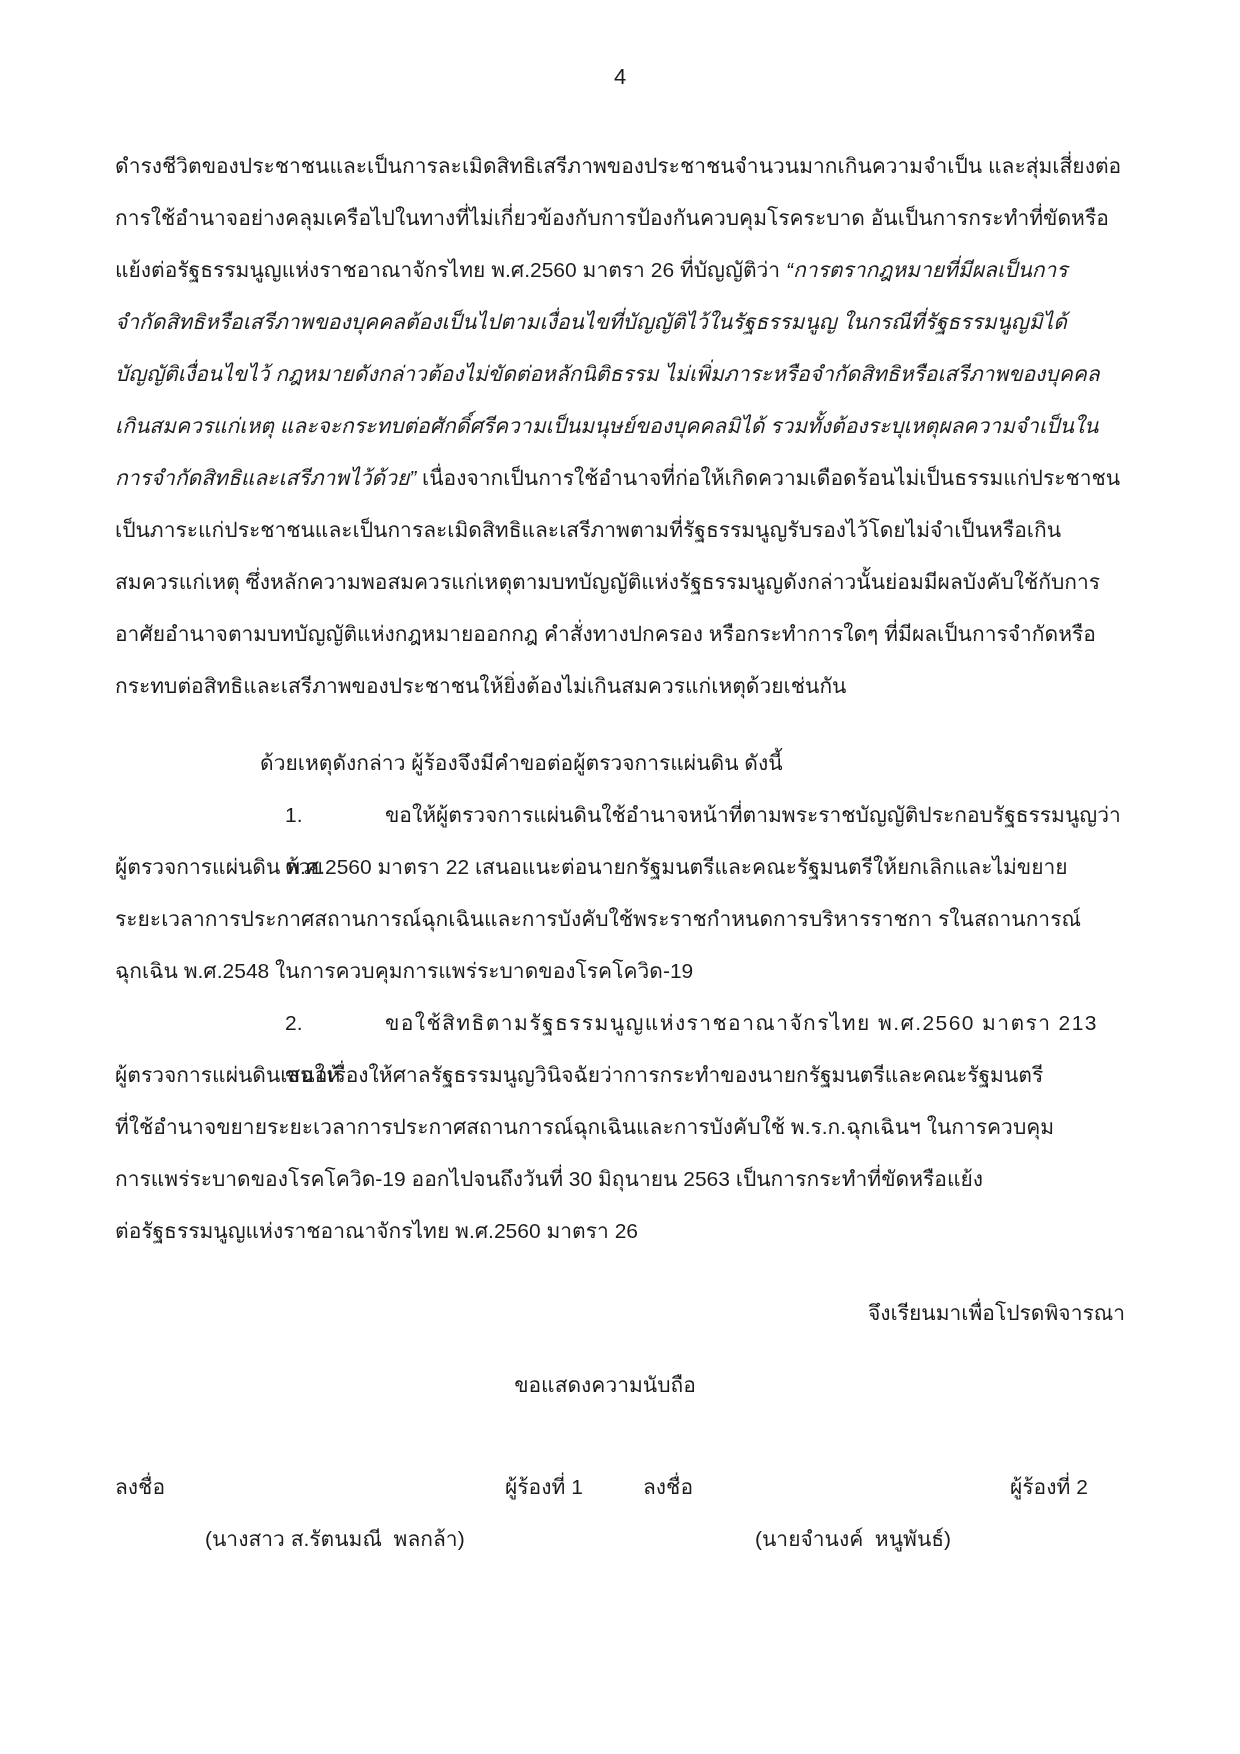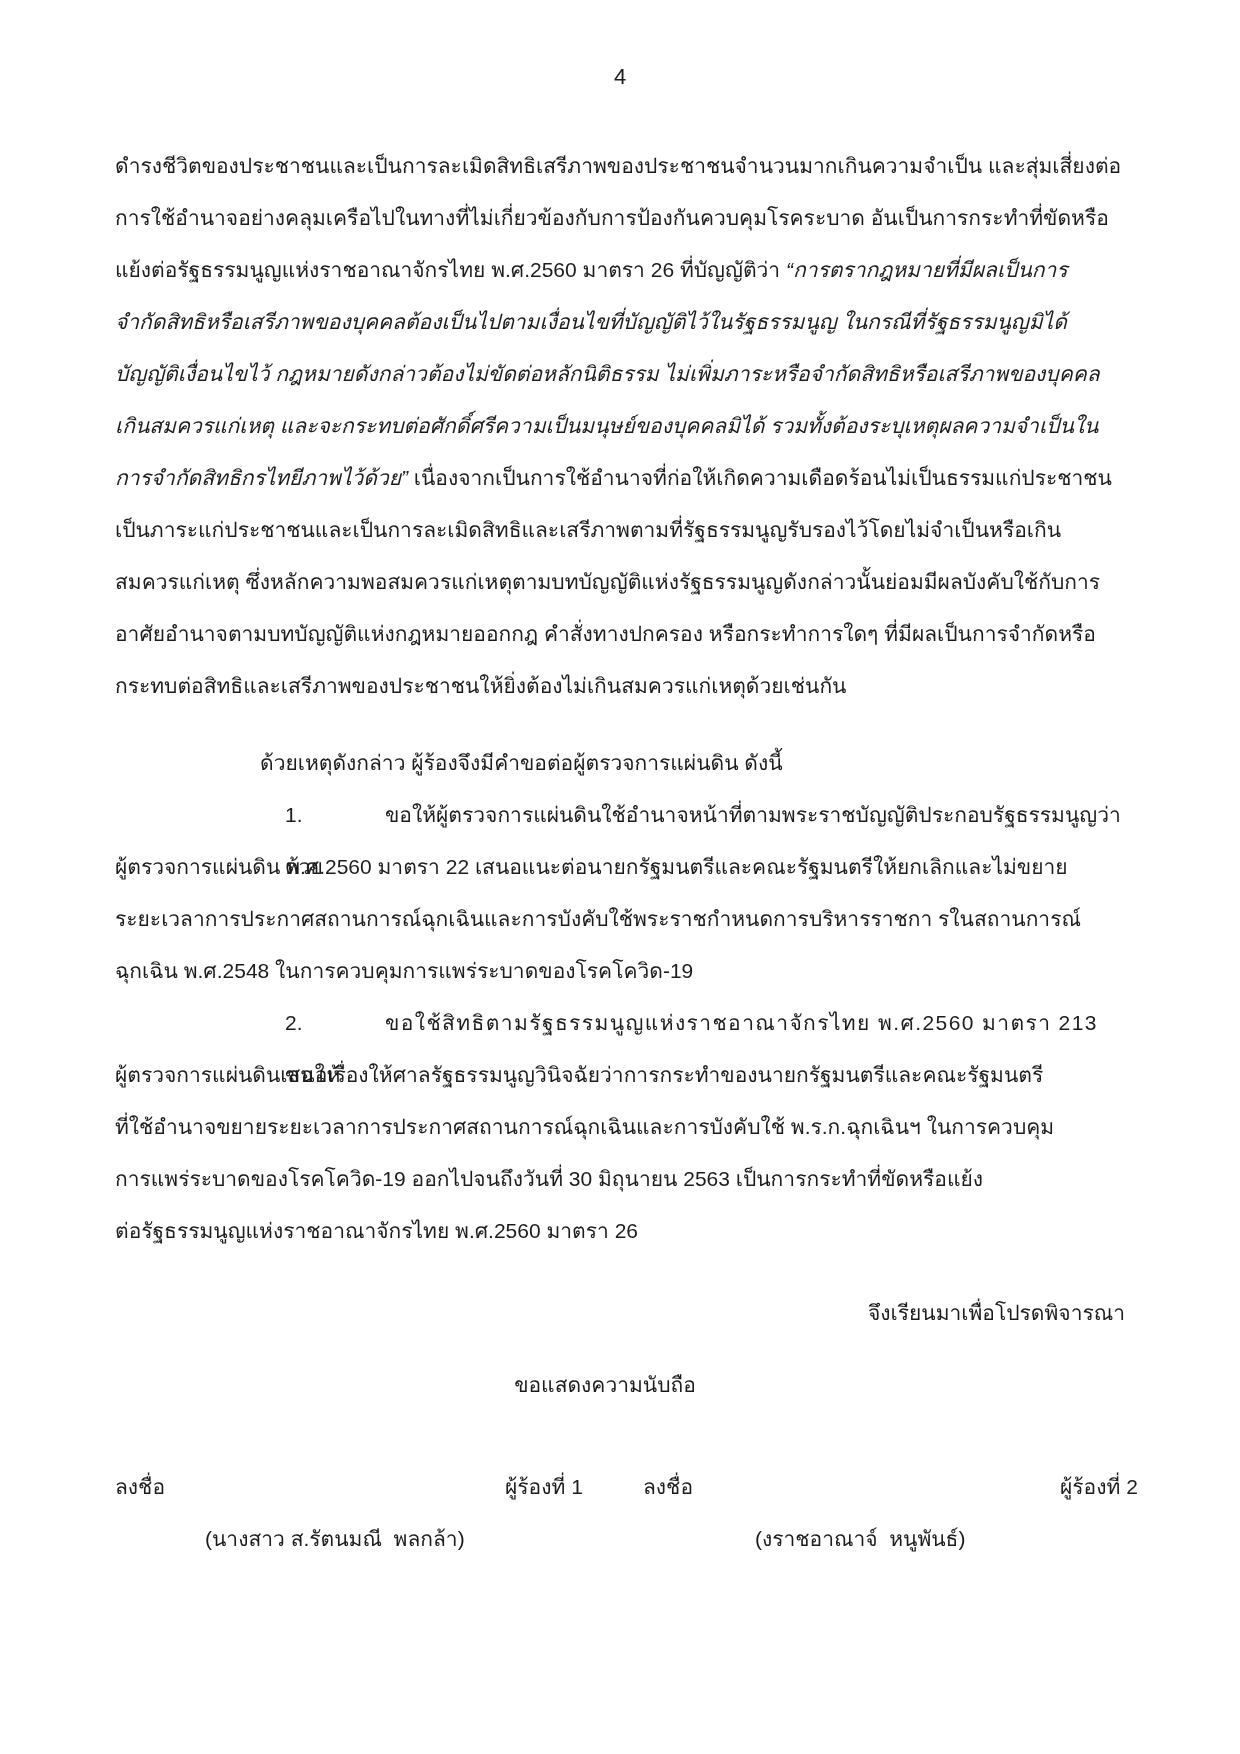--- a/index.html
+++ b/index.html
@@ -50,40 +50,40 @@
   .sig-row span {
     position: absolute;
     top: 0;
     font-size: 21px;
     line-height: 52px;
     white-space: pre;
   }
   .pos-sign1 { left: 0; }
   .pos-pet1  { left: 390; left: 390px; }
   .pos-sign2 { left: 528px; }
-  .pos-pet2  { left: 945px; }
+  .pos-pet2  { left: 895px; }
   .pos-name1 { left: 90px; }
   .pos-name2 { left: 640px; }
 </style>
 </head>
 <body>
 
 <div class="page">
 
   <div class="page-num">4</div>
 
   <main class="content">
 
     <div class="line">ดำรงชีวิตของประชาชนและเป็นการละเมิดสิทธิเสรีภาพของประชาชนจำนวนมากเกินความจำเป็น และสุ่มเสี่ยงต่อ</div>
     <div class="line">การใช้อำนาจอย่างคลุมเครือไปในทางที่ไม่เกี่ยวข้องกับการป้องกันควบคุมโรคระบาด อันเป็นการกระทำที่ขัดหรือ</div>
     <div class="line"><span>แย้งต่อรัฐธรรมนูญแห่งราชอาณาจักรไทย พ.ศ.2560 มาตรา 26 ที่บัญญัติว่า </span><span class="it">“การตรากฎหมายที่มีผลเป็นการ</span></div>
     <div class="line it">จำกัดสิทธิหรือเสรีภาพของบุคคลต้องเป็นไปตามเงื่อนไขที่บัญญัติไว้ในรัฐธรรมนูญ ในกรณีที่รัฐธรรมนูญมิได้</div>
     <div class="line it">บัญญัติเงื่อนไขไว้ กฎหมายดังกล่าวต้องไม่ขัดต่อหลักนิติธรรม ไม่เพิ่มภาระหรือจำกัดสิทธิหรือเสรีภาพของบุคคล</div>
     <div class="line it">เกินสมควรแก่เหตุ และจะกระทบต่อศักดิ์ศรีความเป็นมนุษย์ของบุคคลมิได้ รวมทั้งต้องระบุเหตุผลความจำเป็นใน</div>
-    <div class="line"><span class="it">การจำกัดสิทธิกรไทยีภาพไว้ด้วย”</span><span> เนื่องจากเป็นการใช้อำนาจที่ก่อให้เกิดความเดือดร้อนไม่เป็นธรรมแก่ประชาชน</span></div>
+    <div class="line"><span class="it">การจำกัดสิทธิและเสรีภาพไว้ด้วย”</span><span> เนื่องจากเป็นการใช้อำนาจที่ก่อให้เกิดความเดือดร้อนไม่เป็นธรรมแก่ประชาชน</span></div>
     <div class="line">เป็นภาระแก่ประชาชนและเป็นการละเมิดสิทธิและเสรีภาพตามที่รัฐธรรมนูญรับรองไว้โดยไม่จำเป็นหรือเกิน</div>
     <div class="line">สมควรแก่เหตุ ซึ่งหลักความพอสมควรแก่เหตุตามบทบัญญัติแห่งรัฐธรรมนูญดังกล่าวนั้นย่อมมีผลบังคับใช้กับการ</div>
     <div class="line">อาศัยอำนาจตามบทบัญญัติแห่งกฎหมายออกกฎ คำสั่งทางปกครอง หรือกระทำการใดๆ ที่มีผลเป็นการจำกัดหรือ</div>
     <div class="line">กระทบต่อสิทธิและเสรีภาพของประชาชนให้ยิ่งต้องไม่เกินสมควรแก่เหตุด้วยเช่นกัน</div>
 
     <div class="line indent gap-requests">ด้วยเหตุดังกล่าว ผู้ร้องจึงมีคำขอต่อผู้ตรวจการแผ่นดิน ดังนี้</div>
 
     <div class="line item-first"><span class="num">1.</span><span>ขอให้ผู้ตรวจการแผ่นดินใช้อำนาจหน้าที่ตามพระราชบัญญัติประกอบรัฐธรรมนูญว่าด้วย</span></div>
     <div class="line">ผู้ตรวจการแผ่นดิน พ.ศ.2560 มาตรา 22 เสนอแนะต่อนายกรัฐมนตรีและคณะรัฐมนตรีให้ยกเลิกและไม่ขยาย</div>
     <div class="line">ระยะเวลาการประกาศสถานการณ์ฉุกเฉินและการบังคับใช้พระราชกำหนดการบริหารราชกา รในสถานการณ์</div>
@@ -99,17 +99,17 @@
     <div class="line center salute-line gap-salute">ขอแสดงความนับถือ</div>
 
     <div class="sig-row gap-sign">
       <span class="pos-sign1">ลงชื่อ</span>
       <span class="pos-pet1">ผู้ร้องที่ 1</span>
       <span class="pos-sign2">ลงชื่อ</span>
       <span class="pos-pet2">ผู้ร้องที่ 2</span>
     </div>
     <div class="sig-row">
       <span class="pos-name1">(นางสาว ส.รัตนมณี  พลกล้า)</span>
-      <span class="pos-name2">(งราชอาณาจ์  หนูพันธ์)</span>
+      <span class="pos-name2">(นายจำนงค์  หนูพันธ์)</span>
     </div>
 
   </main>
 </div>
 
 </body></html>

